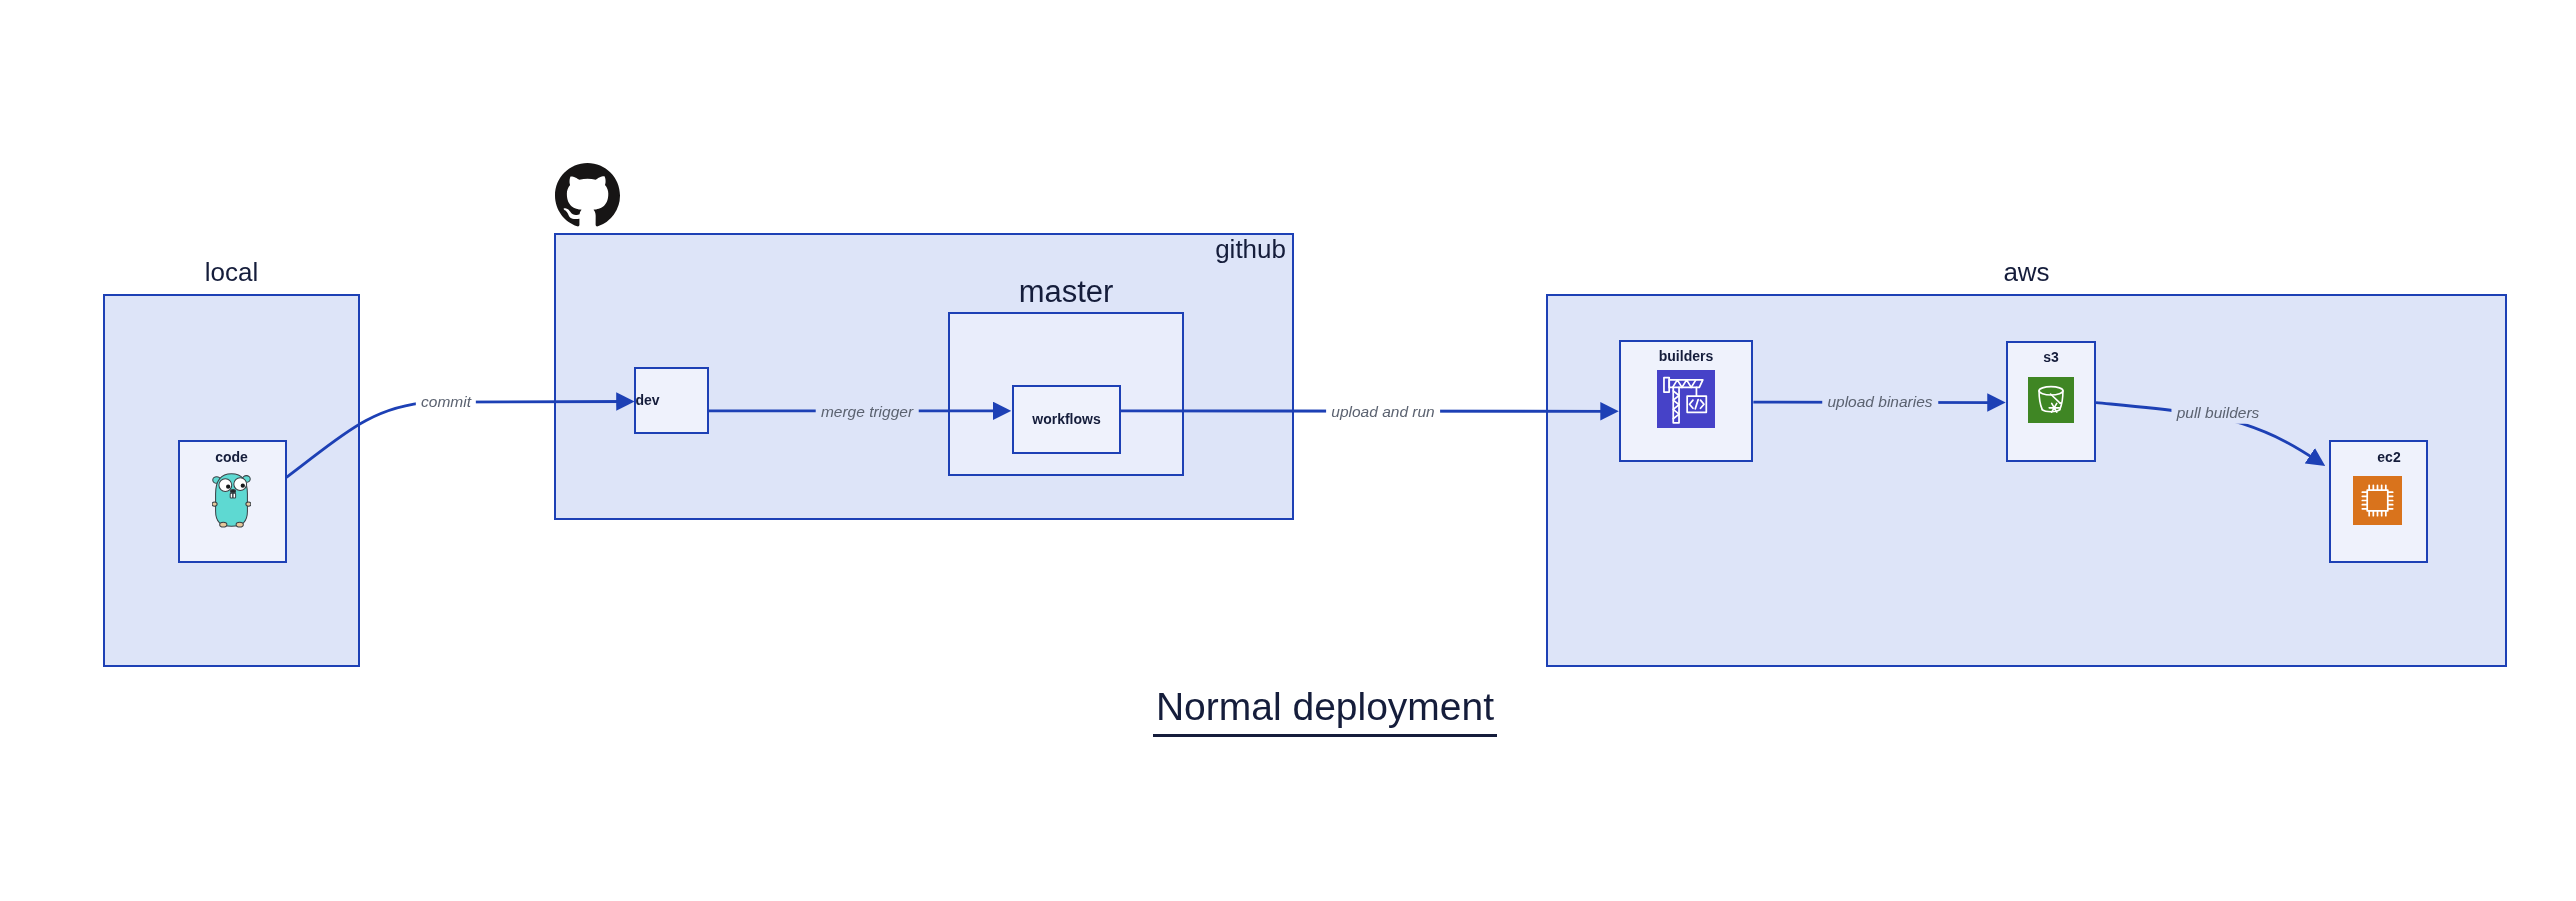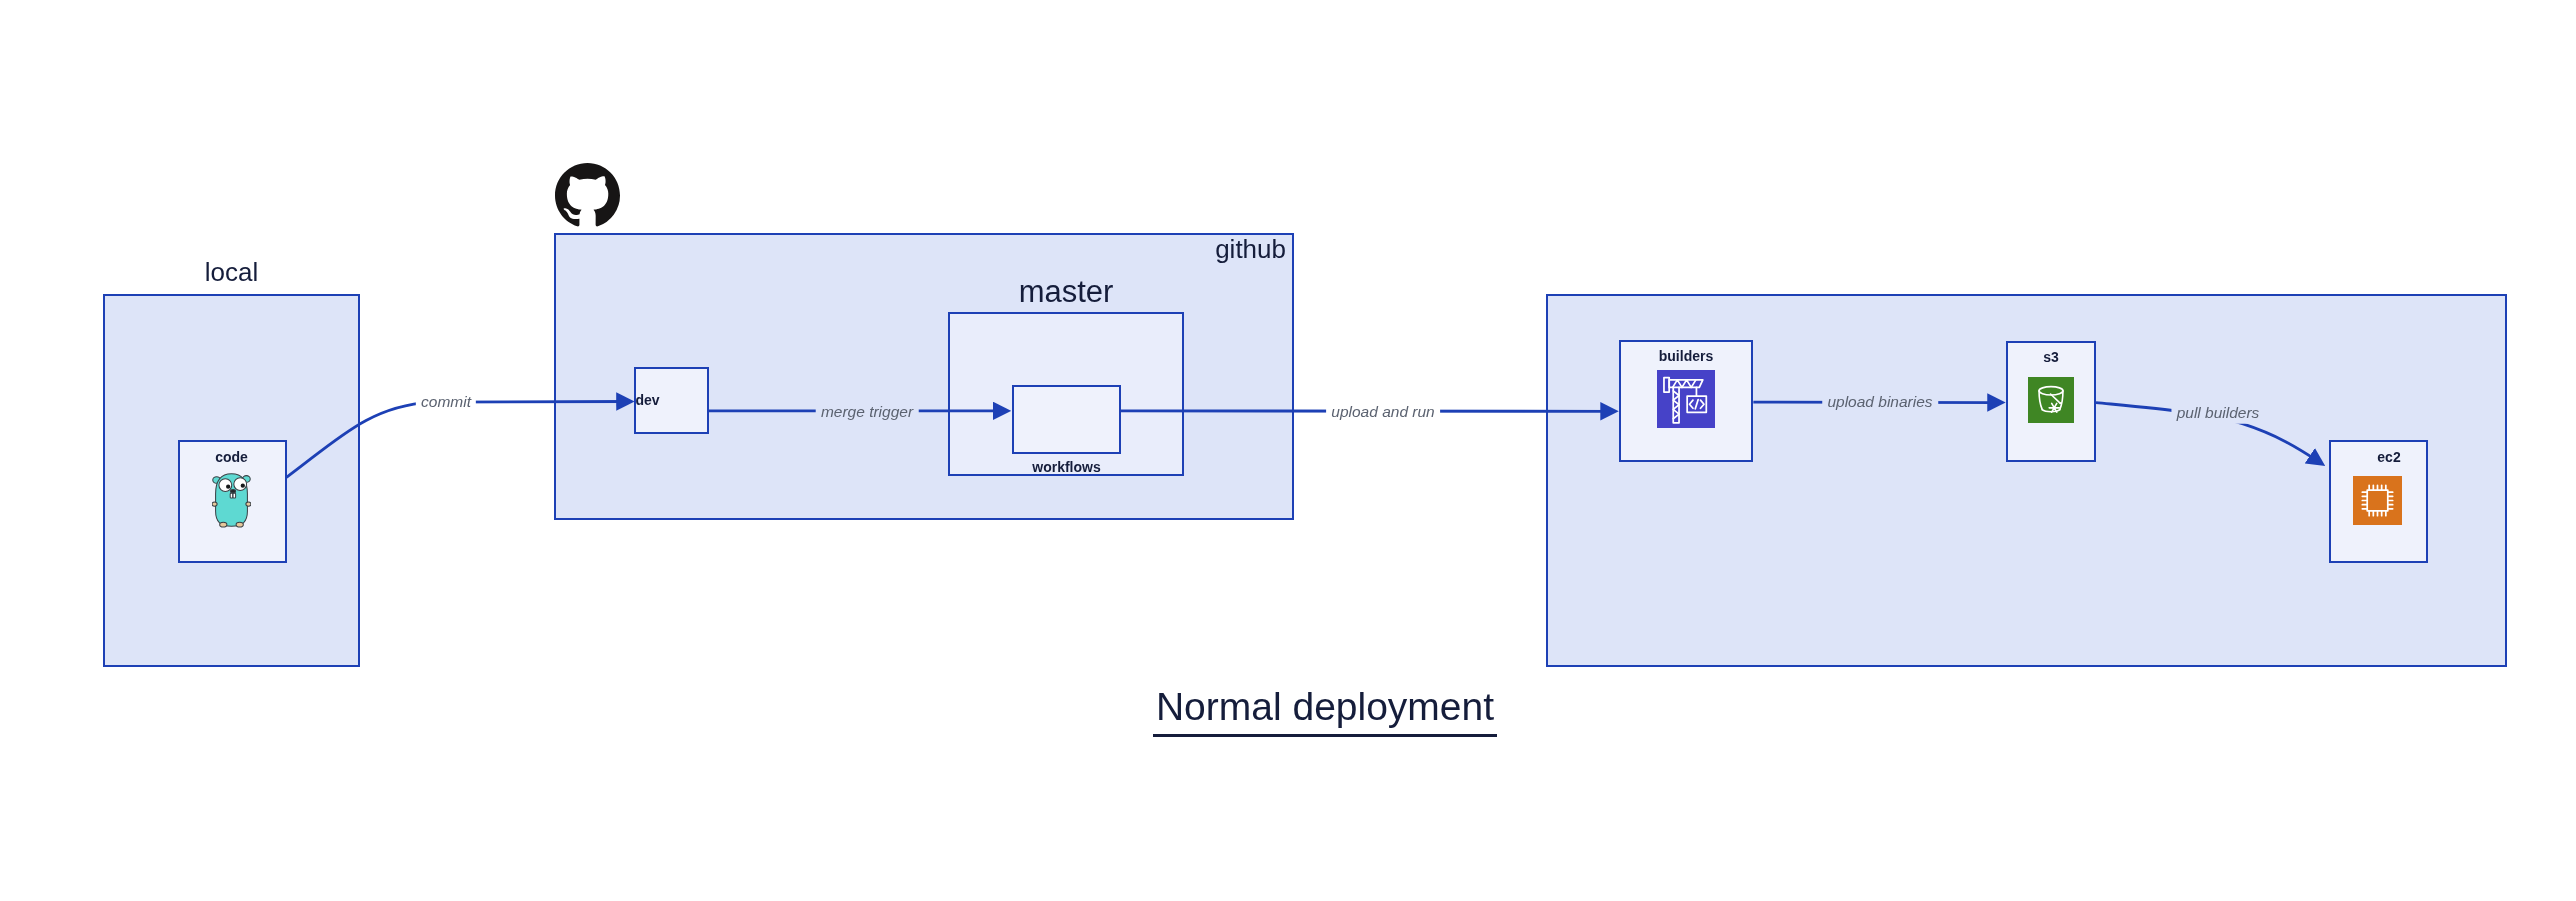--- a/index.html
+++ b/index.html
@@ -71,35 +71,36 @@
 <div class="canvas">
 
   <div class="container" style="left:103px; top:294px; width:257px; height:373px;"></div>
   <div class="container" style="left:554px; top:233px; width:740px; height:287px;"></div>
   <div class="container nested" style="left:948px; top:312px; width:236px; height:164px;"></div>
   <div class="container" style="left:1546px; top:294px; width:961px; height:373px;"></div>
 
   <div class="container-label" style="left:103px; top:257px; width:257px;">local</div>
   <div class="container-label" style="left:1106px; top:196px; width:180px; text-align:right;margin-top:38px;">github</div>
   <div class="container-label" style="left:948px; top:277px; width:236px; font-size:31px;">master</div>
+  <div class="container-label" style="left:1546px; top:257px; width:961px;">aws</div>
 
   <svg class="icon" style="left:555px; top:163px;" width="65" height="65" viewBox="0 0 16 16">
     <path class="octocat" d="M8 0C3.58 0 0 3.58 0 8c0 3.54 2.29 6.53 5.47 7.59.4.07.55-.17.55-.38 0-.19-.01-.82-.01-1.49-2.01.37-2.53-.49-2.69-.94-.09-.23-.48-.94-.82-1.13-.28-.15-.68-.52-.01-.53.63-.01 1.08.58 1.23.82.72 1.21 1.87.87 2.33.66.07-.52.28-.87.51-1.07-1.78-.2-3.64-.89-3.64-3.95 0-.87.31-1.59.82-2.15-.08-.2-.36-1.02.08-2.12 0 0 .67-.21 2.2.82.64-.18 1.32-.27 2-.27s1.36.09 2 .27c1.53-1.04 2.2-.82 2.2-.82.44 1.1.16 1.92.08 2.12.51.56.82 1.27.82 2.15 0 3.07-1.87 3.75-3.65 3.95.29.25.54.73.54 1.48 0 1.07-.01 1.93-.01 2.2 0 .21.15.46.55.38A8.012 8.012 0 0 0 16 8c0-4.42-3.58-8-8-8z"></path>
   </svg>
 
   <div class="node" style="left:178px; top:440px; width:109px; height:123px;"></div>
   <div class="node" style="left:634px; top:367px; width:75px; height:67px;"></div>
   <div class="node" style="left:1012px; top:385px; width:109px; height:69px;"></div>
   <div class="node" style="left:1619px; top:340px; width:134px; height:122px;"></div>
   <div class="node" style="left:2006px; top:341px; width:90px; height:121px;"></div>
   <div class="node" style="left:2329px; top:440px; width:99px; height:123px;"></div>
 
   <div class="node-label" style="left:178px; top:448px; width:107px;">code</div>
   <div class="node-label" style="left:616px; top:391px; width:63px;">dev</div>
-  <div class="node-label" style="left:1012px; top:410px; width:109px;margin-top:48px;">workflows</div>
+  <div class="node-label" style="left:1012px; top:410px; width:109px;">workflows</div>
   <div class="node-label" style="left:1619px; top:347px; width:134px;">builders</div>
   <div class="node-label" style="left:2006px; top:348px; width:90px;">s3</div>
   <div class="node-label" style="left:2329px; top:448px; width:120px;">ec2</div>
 
   <svg class="icon" style="left:212px; top:472px;" width="39" height="56" viewBox="0 0 76 108">
     <g stroke="#3a4045" stroke-width="2">
       <ellipse class="gopher-body" cx="9" cy="15" rx="7.5" ry="6.5"></ellipse>
       <ellipse class="gopher-body" cx="67" cy="13" rx="7.5" ry="6.5"></ellipse>
       <path class="gopher-body" d="M38 3 C14 3 7 20 7 42 L7 76 C7 97 17 105 38 105 C59 105 69 97 69 76 L69 42 C69 20 62 3 38 3 Z"></path>
       <ellipse class="gopher-paw" cx="5" cy="62" rx="5" ry="4"></ellipse>

